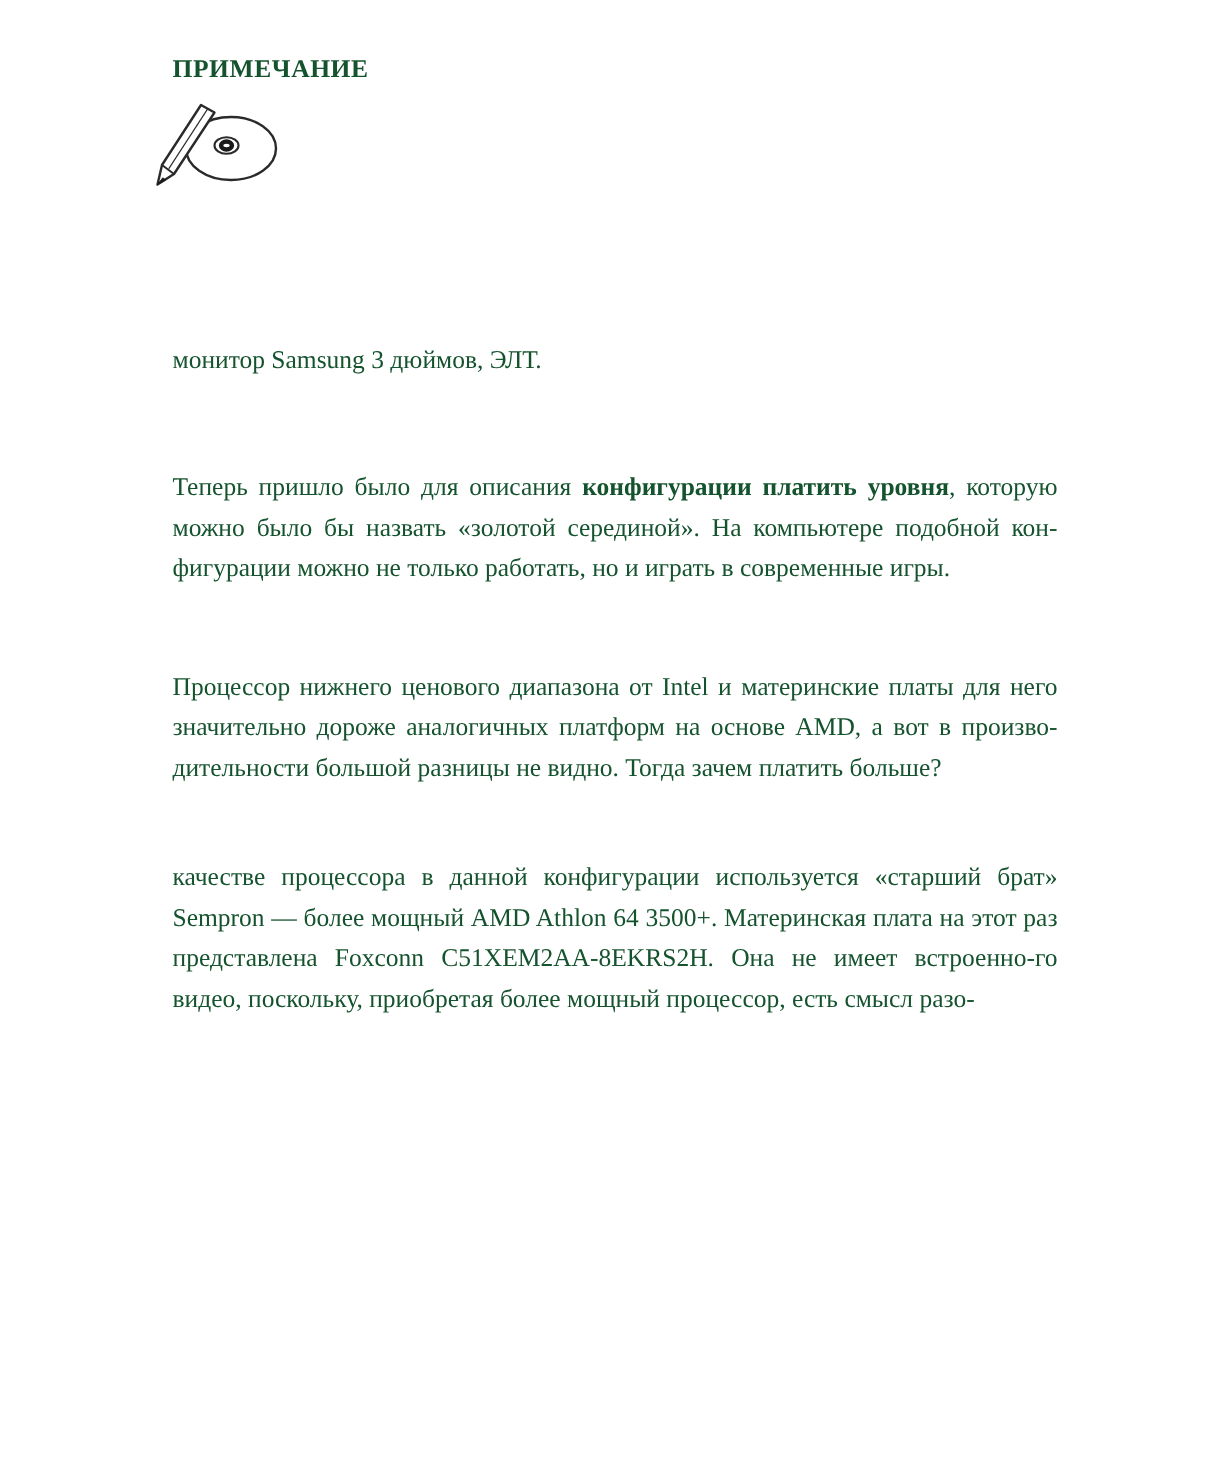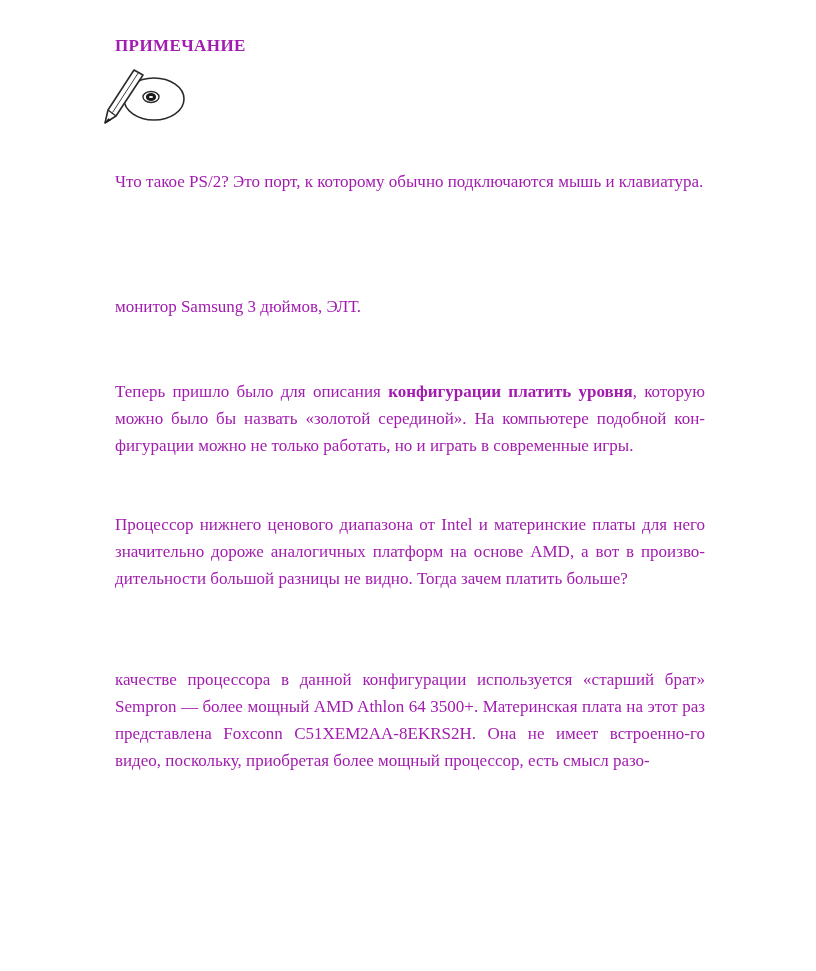--- a/index.html
+++ b/index.html
@@ -6,21 +6,21 @@
     margin: 0;
     padding: 0;
     background: #ffffff;
   }
   .page {
     position: relative;
     width: 816px;
     height: 971px;
     margin: 0 auto;
     background: #ffffff;
-    color: #a21caf;
+    color: #14532d;
     font-family: "Liberation Serif", serif;
     box-sizing: border-box;
     padding: 0 111px 0 115px;
     overflow: hidden;
   }
   .note-heading {
     margin: 0;
     padding-top: 36px;
     font-size: 17px;
     font-weight: bold;
@@ -40,21 +40,21 @@
   .para {
     margin: 0;
     font-size: 17px;
     line-height: 27px;
     text-align: justify;
   }
   .p-ps2      { margin-top: 40px; }
   .p-monitor  { margin-top: 98px; text-align: left; }
   .p-midcfg   { margin-top: 58px; }
   .p-intelamd { margin-top: 52px; }
-  .p-sempron  { margin-top: 74px; }
+  .p-sempron  { margin-top: 46px; }
   .bold-seg   { font-weight: bold; }
 </style>
 </head>
 <body>
 
 <div class="page">
 
   <h2 class="note-heading">ПРИМЕЧАНИЕ</h2>
 
   <div class="note-icon">
@@ -64,21 +64,20 @@
       <ellipse cx="54" cy="29" rx="8" ry="5.5" fill="#ffffff" stroke="#2a2a2a" stroke-width="1.4"></ellipse>
       <ellipse cx="54" cy="29" rx="3.6" ry="2.6" fill="none" stroke="#1a1a1a" stroke-width="3"></ellipse>
 
       <polygon points="37,2 46,7 19,48 8,55 11,42" fill="#ffffff" stroke="#2a2a2a" stroke-width="1.6" stroke-linejoin="round"></polygon>
       <line x1="11" y1="42" x2="19" y2="48" stroke="#2a2a2a" stroke-width="1.3"></line>
       <line x1="41.5" y1="4.5" x2="15.5" y2="44.5" stroke="#2a2a2a" stroke-width="0.9"></line>
       <polygon points="8,55 11.5,50.5 13.5,52" fill="#1a1a1a" stroke="#1a1a1a" stroke-width="0.5"></polygon>
     </svg>
   </div>
 
-  <p class="para p-ps2">Что такое PS/2? Это порт, к которому обычно подключаются мышь и клавиатура.</p>
 
   <p class="para p-monitor">монитор Samsung 3 дюймов, ЭЛТ.</p>
 
   <p class="para p-midcfg"><span>Теперь пришло было для описания </span><span class="bold-seg">конфигурации платить уровня</span><span>, которую можно было бы назвать «золотой серединой». На компьютере подобной кон-фигурации можно не только работать, но и играть в современные игры.</span></p>
 
   <p class="para p-intelamd">Процессор нижнего ценового диапазона от Intel и материнские платы для него значительно дороже аналогичных платформ на основе AMD, а вот в произво-дительности большой разницы не видно. Тогда зачем платить больше?</p>
 
   <p class="para p-sempron">качестве процессора в данной конфигурации используется «старший брат» Sempron — более мощный AMD Athlon 64 3500+. Материнская плата на этот раз представлена Foxconn C51XEM2AA-8EKRS2H. Она не имеет встроенно-го видео, поскольку, приобретая более мощный процессор, есть смысл разо-</p>
 
 </div>

